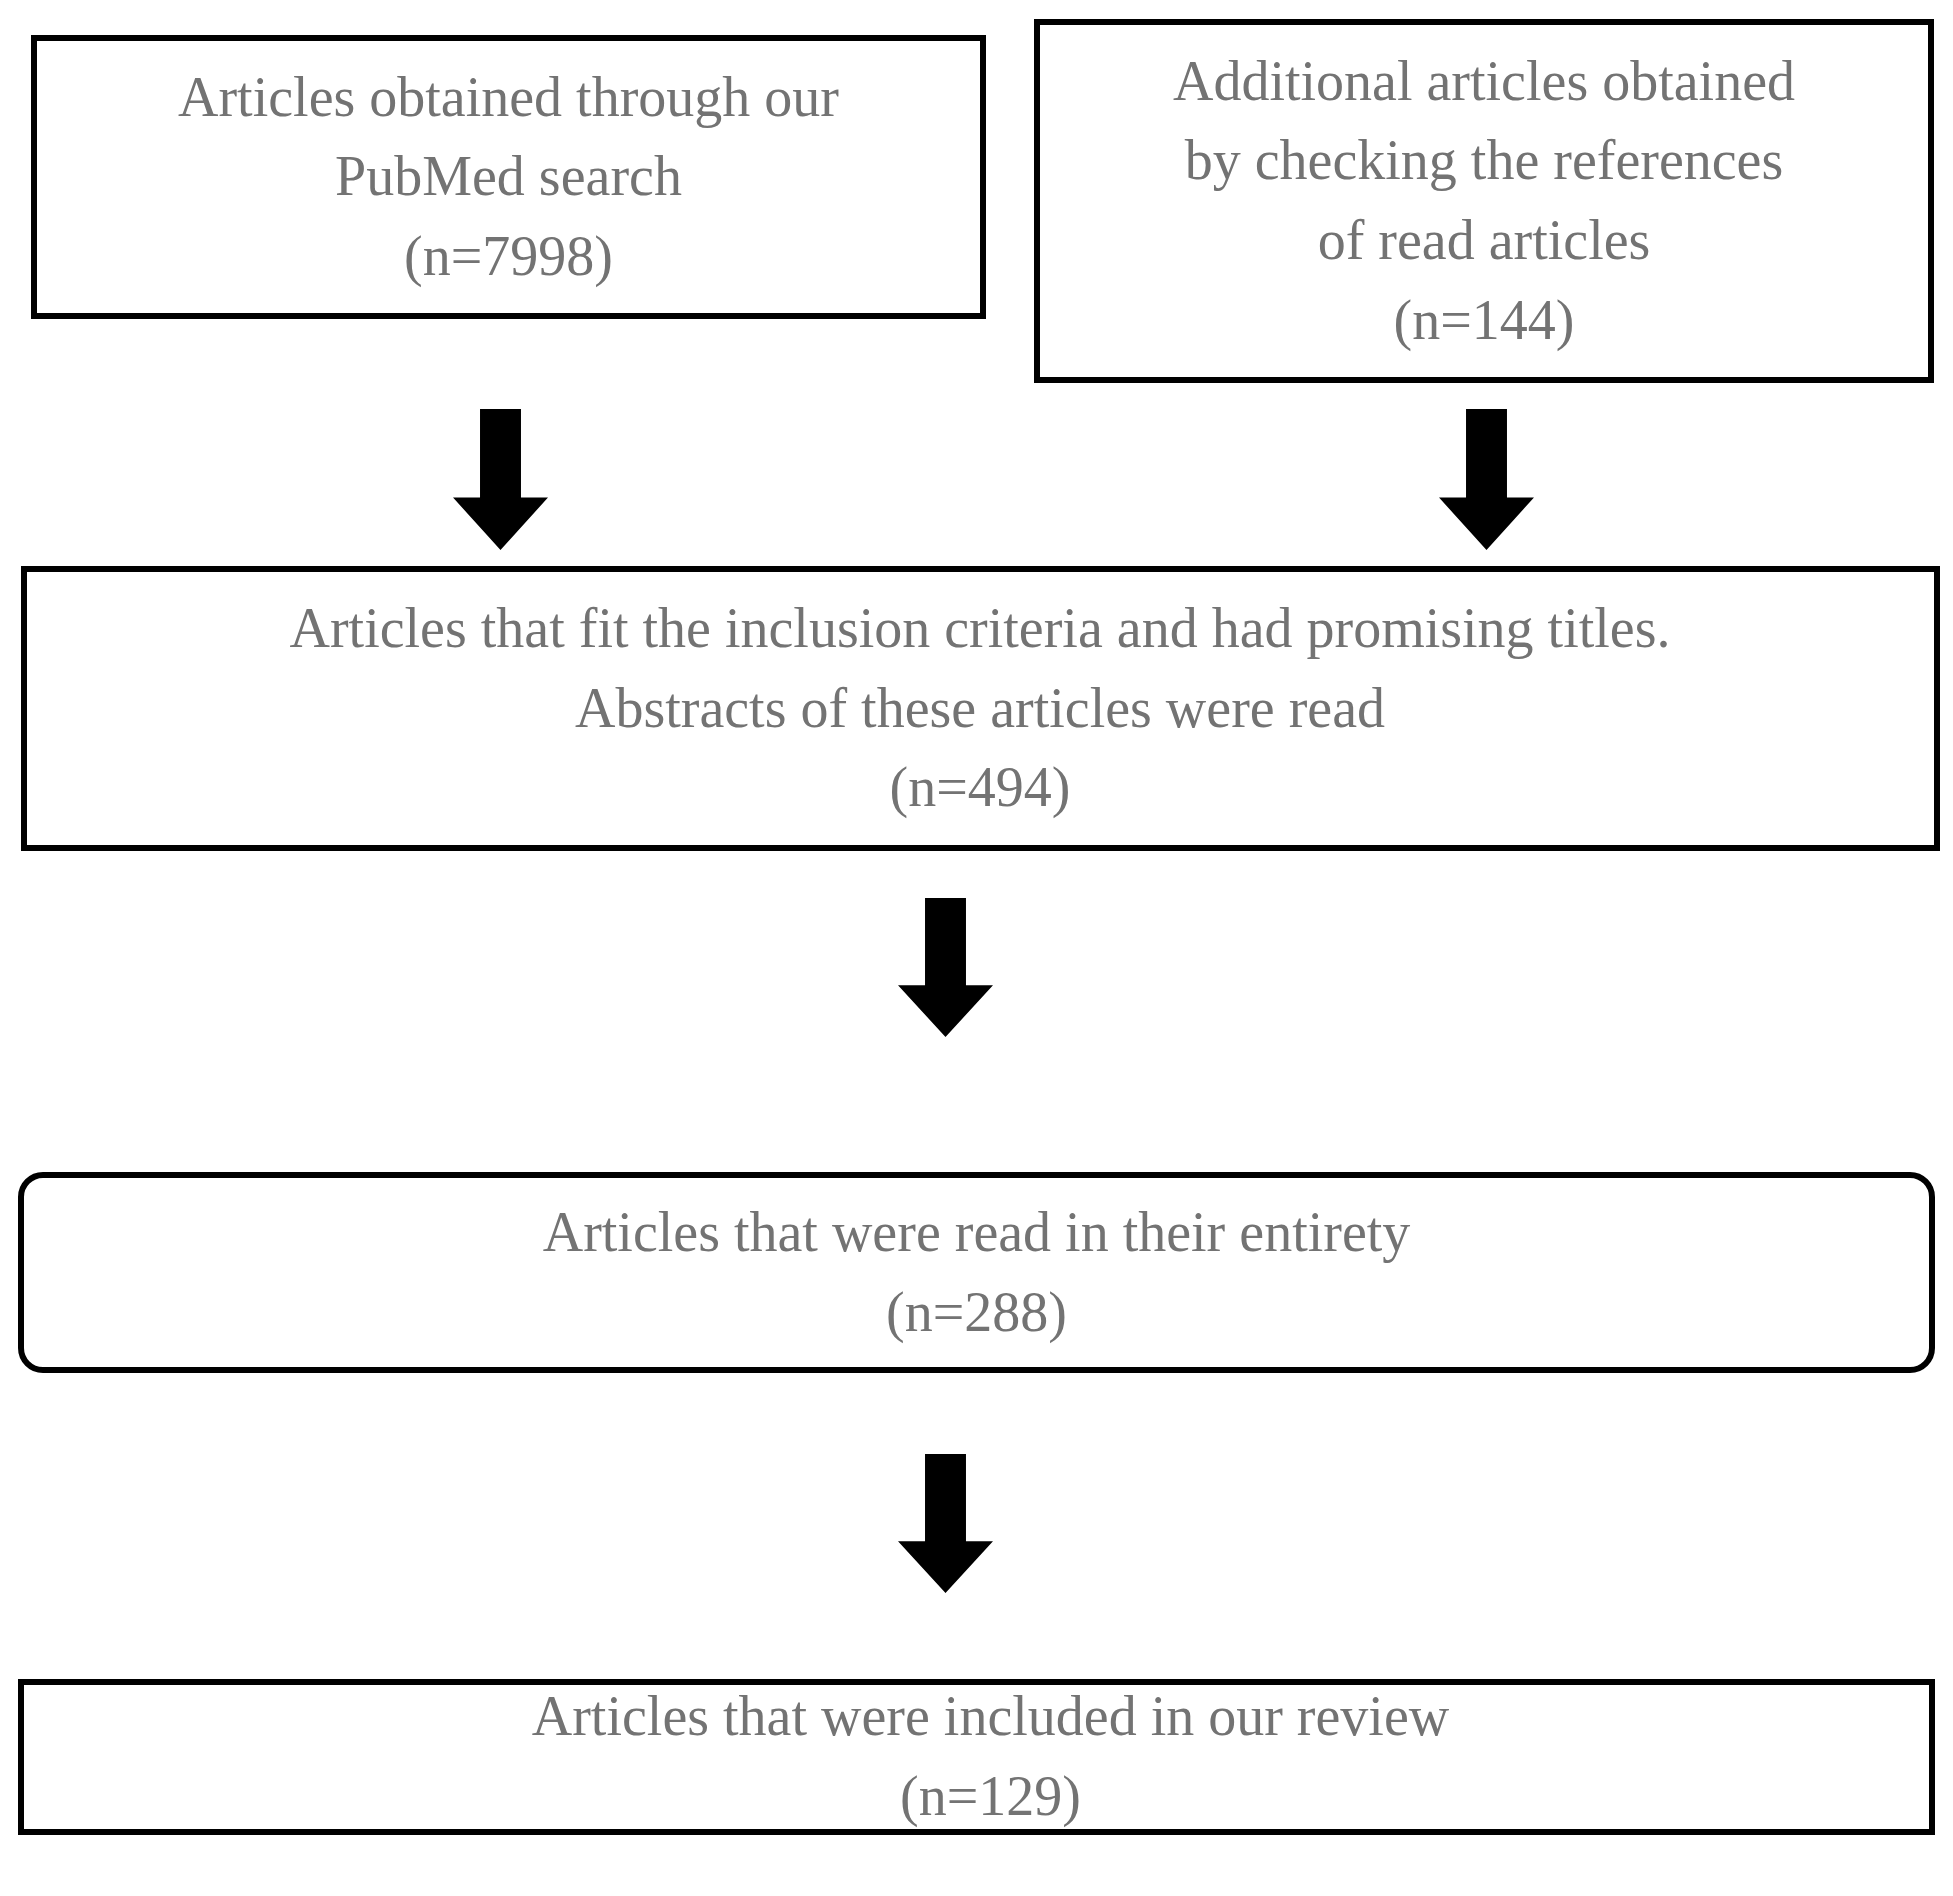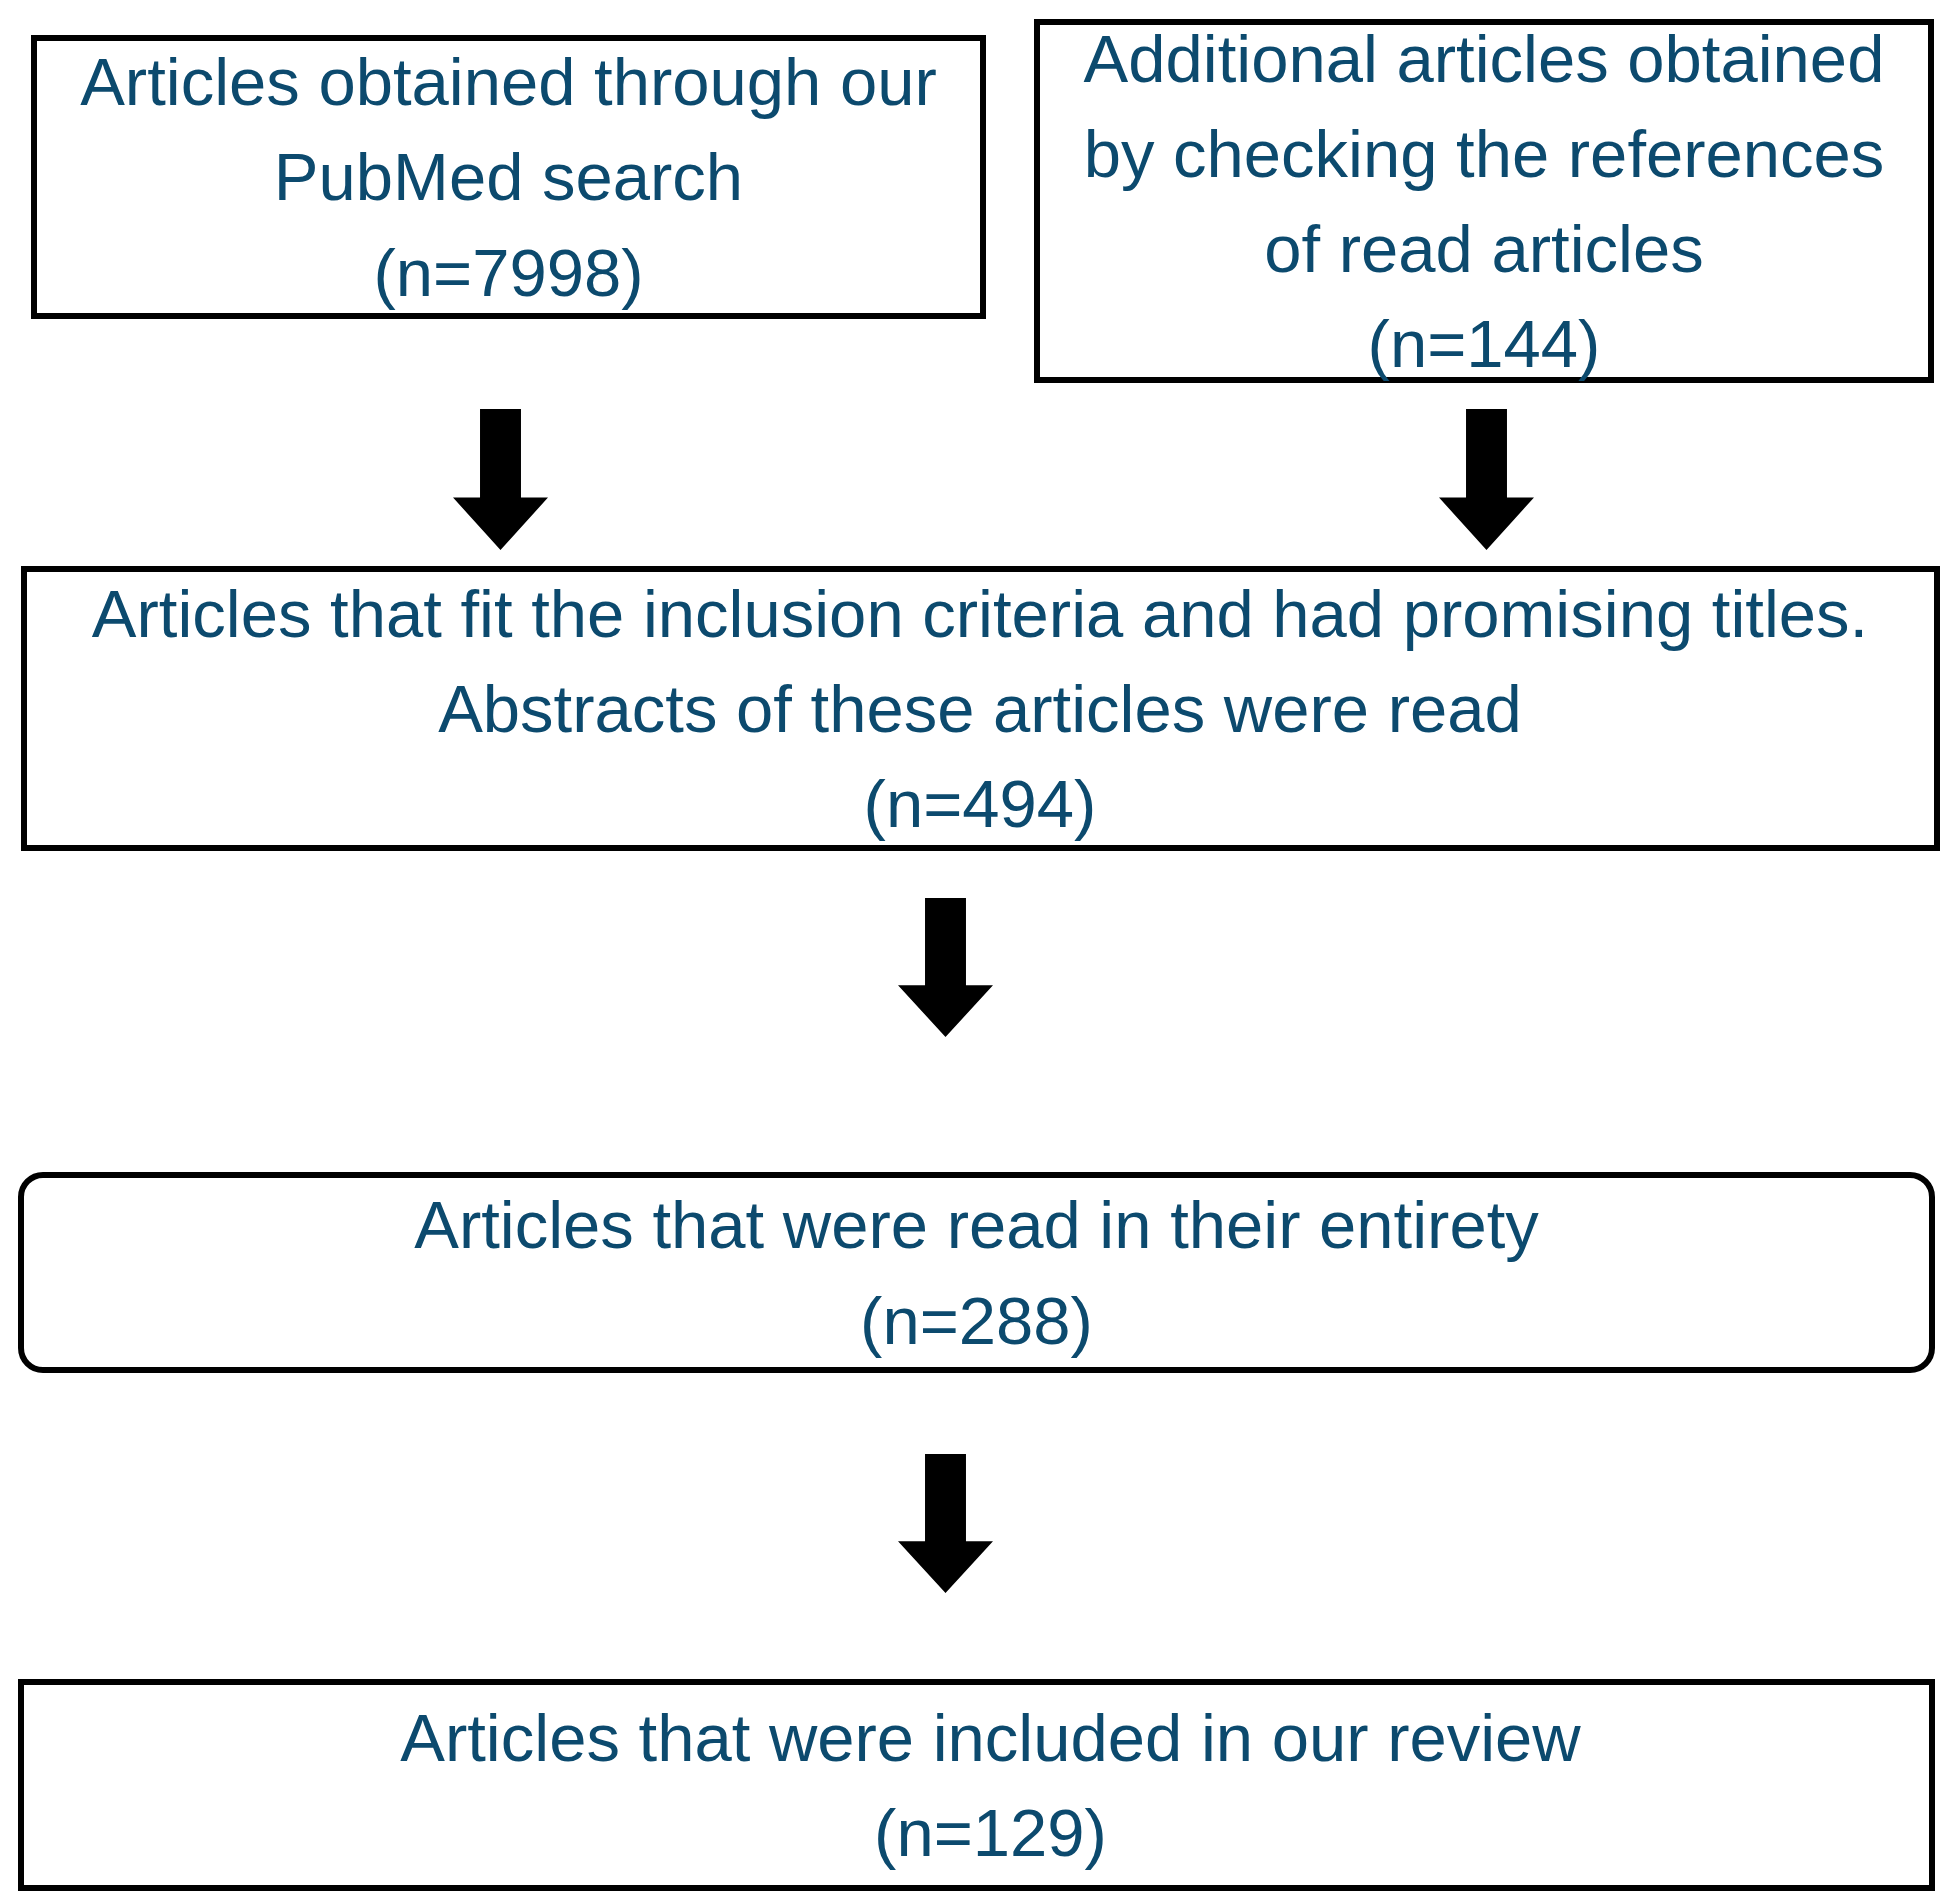--- a/index.html
+++ b/index.html
@@ -21,37 +21,38 @@
     box-sizing: border-box;
     border: 6.5px solid #000000;
     background: #ffffff;
     display: flex;
     align-items: center;
     justify-content: center;
     text-align: center;
   }
   .box .label {
     white-space: pre-line;
-    font-size: 67px;
+    font-size: 56px;
     line-height: 1.42;
-    color: #0c4a6e;
+    color: #737373;
+    font-family: Liberation Serif, serif;
   }
   .arrow {
     position: absolute;
     display: block;
   }
   .arrow path {
     fill: #000000;
   }
   
   .box-pubmed      { left: 31px;   top: 35px;   width: 955px; height: 284px; }
   .box-references  { left: 1034px; top: 19px;   width: 900px; height: 364px; }
   .box-screening   { left: 20.5px;   top: 566px;  width: 1919px; height: 285px; }
   .box-fullread    { left: 18px;   top: 1172px; width: 1917px; height: 201px; border-radius: 25px; }
-  .box-included    { left: 18px;   top: 1679px; width: 1917px; height: 212px; padding-left: 28px; }
+  .box-included    { left: 18px;   top: 1679px; width: 1917px; height: 156px; padding-left: 28px; }
   
   .arrow-1 { left: 453px;  top: 409px;  width: 95px; height: 141px; }
   .arrow-2 { left: 1439px; top: 409px;  width: 95px; height: 141px; }
   .arrow-3 { left: 898px; top: 898px; width: 95px; height: 139px; }
   .arrow-4 { left: 898px; top: 1454px; width: 95px; height: 139px; }
 </style>
 </head>
 <body>
 
 <div class="canvas">

